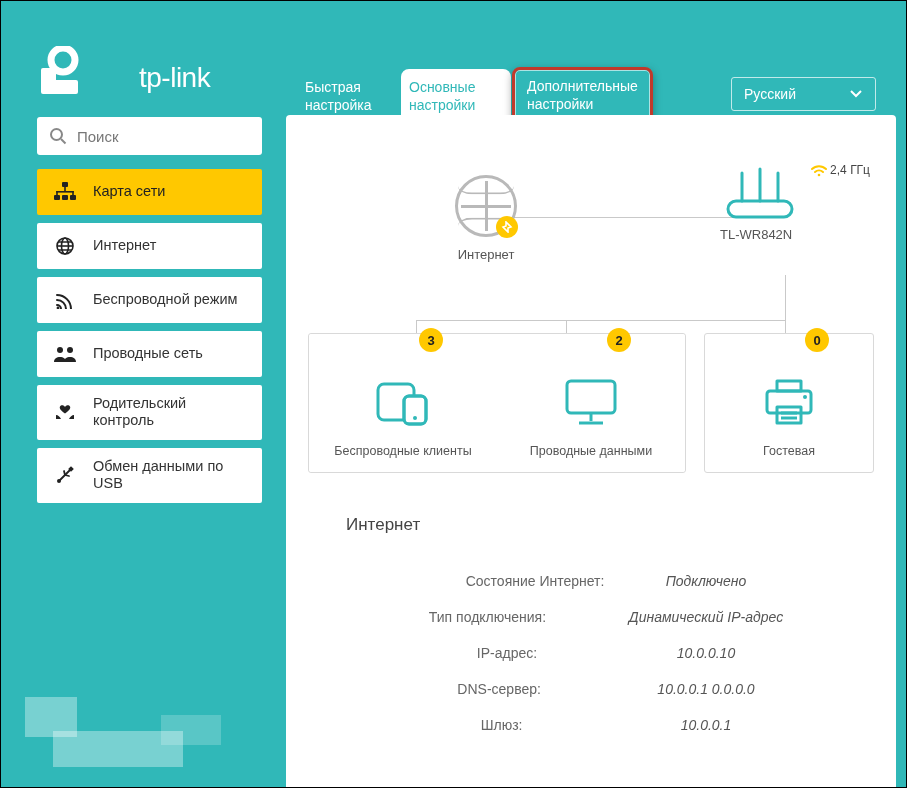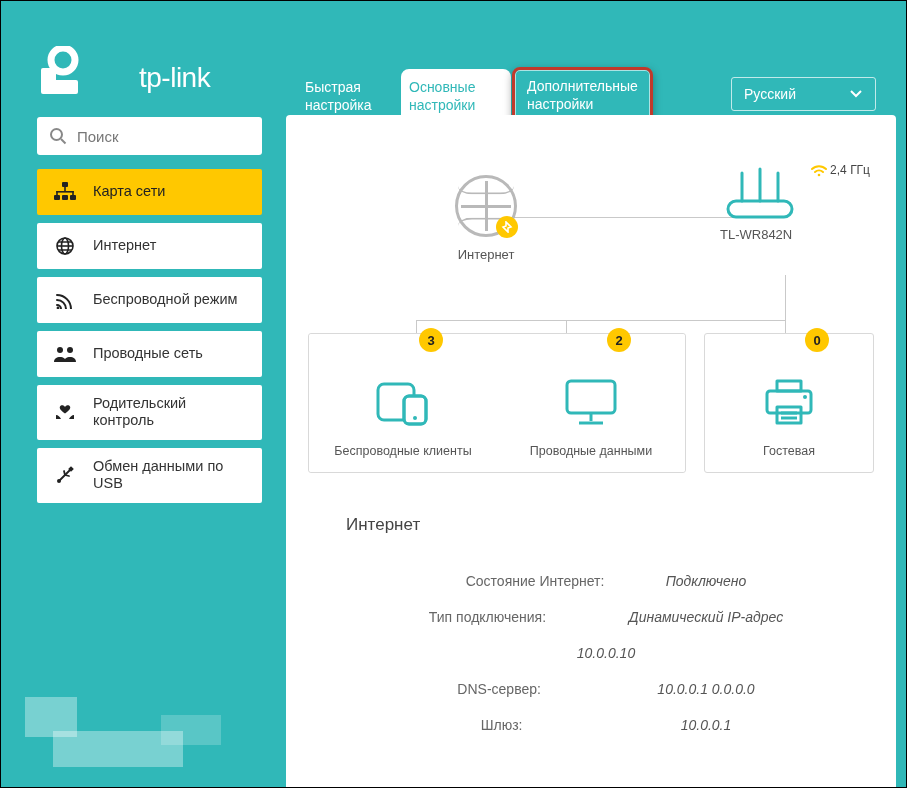--- a/index.html
+++ b/index.html
@@ -520,20 +520,21 @@
       <div class="info-heading">Интернет</div>
       <div class="info-row">
         <span class="k">Состояние Интернет:</span>
         <span class="v">Подключено</span>
       </div>
       <div class="info-row">
         <span class="k">Тип подключения:</span>
         <span class="v">Динамический IP-адрес</span>
       </div>
       <div class="info-row">
+        <span class="k">IP-адрес:</span>
         <span class="v">10.0.0.10</span>
       </div>
       <div class="info-row">
         <span class="k">DNS-сервер:</span>
         <span class="v">10.0.0.1 0.0.0.0</span>
       </div>
       <div class="info-row">
         <span class="k">Шлюз:</span>
         <span class="v">10.0.0.1</span>
       </div>

